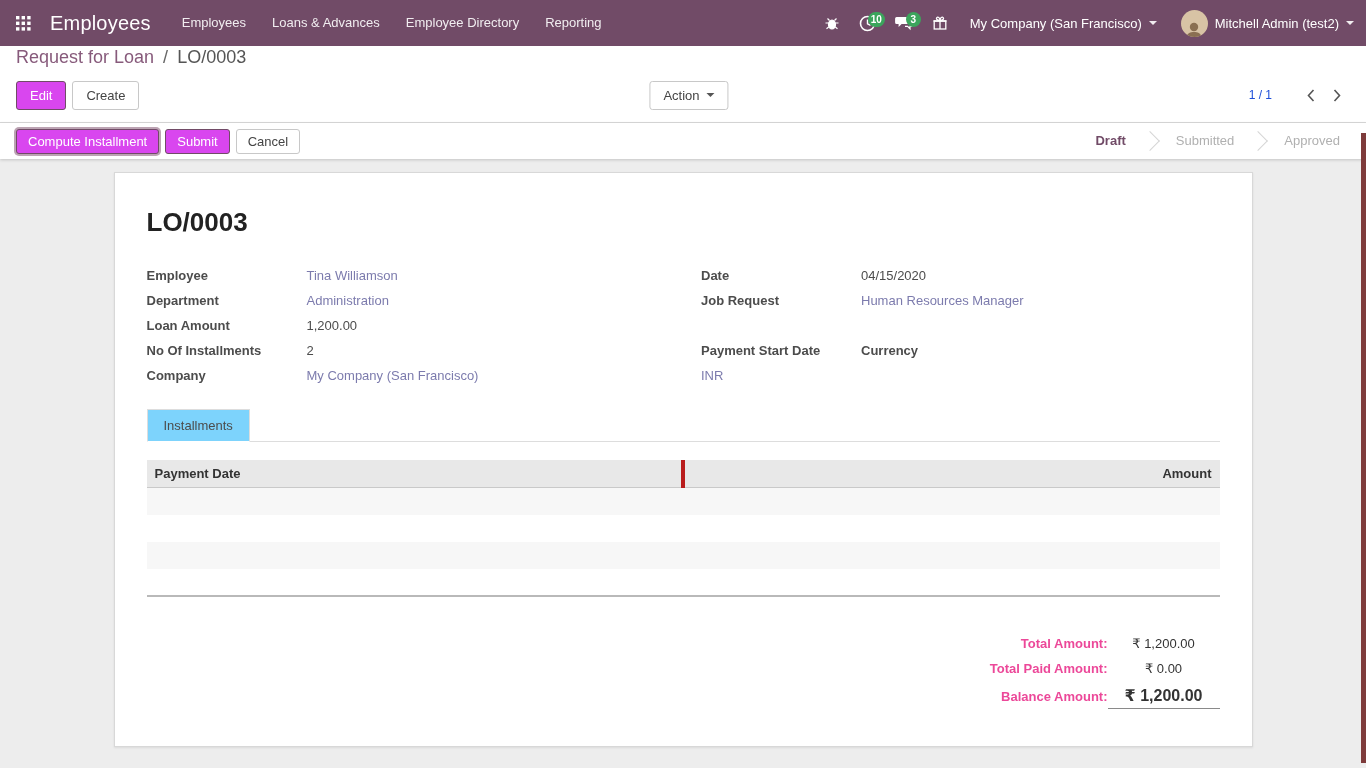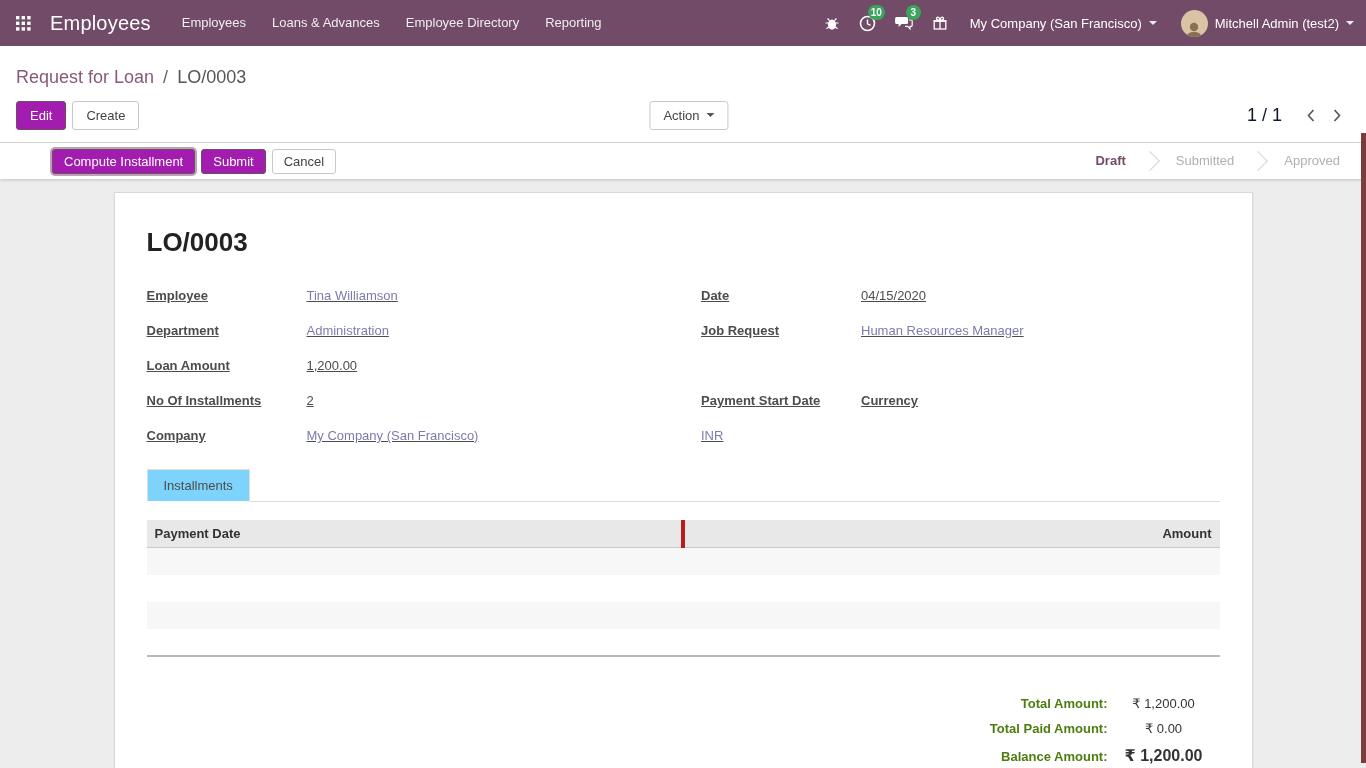--- a/index.html
+++ b/index.html
@@ -12,78 +12,78 @@
   }
 
   
   .o-navbar { height:46px; background:#714B67; display:flex; align-items:center; color:#fff; flex-shrink:0; padding-left:4px; }
   .apps-btn { width:38px; height:46px; display:flex; align-items:center; justify-content:center; cursor:pointer; }
   .brand { font-size:20px; padding:0 18px 0 8px; letter-spacing:.2px; }
   .o-menu { display:flex; }
   .o-menu .menu-item { color:rgba(255,255,255,.9); font-size:13px; line-height:46px; padding:0 13px; text-decoration:none; cursor:pointer; }
   .nav-right { margin-left:auto; display:flex; align-items:center; }
   .icon-btn { width:36px; height:46px; display:flex; align-items:center; justify-content:center; position:relative; cursor:pointer; }
-  .badge { position:absolute; top:5px; right:1px; min-width:15px; height:15px; border-radius:8px; background:#3ba55c; color:#fff; font-size:10px; line-height:15px; text-align:center; padding:0 3px; font-weight:bold; }
+  .badge { position:absolute; top:12px; right:1px; min-width:15px; height:15px; border-radius:8px; background:#3ba55c; color:#fff; font-size:10px; line-height:15px; text-align:center; padding:0 3px; font-weight:bold; }
   .company-menu,.user-menu { display:flex; align-items:center; gap:7px; padding:0 12px; height:46px; font-size:13px; cursor:pointer; white-space:nowrap; }
   .caret-down { width:0; height:0; border-left:4px solid transparent; border-right:4px solid transparent; border-top:4px solid rgba(255,255,255,.9); }
   .caret-dark { border-top-color:#555; }
   .avatar { width:27px; height:27px; border-radius:50%; background:#d8c3a5; overflow:hidden; position:relative; flex-shrink:0; }
   .avatar svg { position:absolute; bottom:-2px; left:50%; transform:translateX(-50%); }
 
   
-  .o-control-panel { background:#fff; padding:21px 16px 12px; border-bottom:1px solid #d9d9d9; flex-shrink:0; }
+  .o-control-panel { background:#fff; padding:1px 16px 12px; border-bottom:1px solid #d9d9d9; flex-shrink:0; }
   .breadcrumb { font-size:18px; margin-bottom:12px; }
   .breadcrumb .bc-link { color:#875A7B; text-decoration:none; cursor:pointer; }
   .breadcrumb .bc-sep { color:#666; padding:0 4px; }
   .breadcrumb .bc-current { color:#555; }
   .cp-buttons { display:flex; align-items:center; position:relative; height:30px; }
   .btn { font-size:13px; padding:6px 13px; border-radius:3px; border:1px solid transparent; cursor:pointer; font-family:inherit; }
-  .btn-primary { background:#a21caf; color:#fff; border-color:#714B67;text-align:right; }
+  .btn-primary { background:#d946ef; color:#fff; border-color:#714B67;text-align:right; }
   .btn-secondary { background:#fff; color:#444; border-color:#c8c8c8; }
   .btn + .btn { margin-left:6px; }
   .action-dd { position:absolute; left:50%; transform:translateX(-50%); display:flex; align-items:center; gap:7px; }
   .pager { margin-left:auto; display:flex; align-items:center; }
-  .pager-text { font-size:18px; color:#0f172a; margin-right:16px; }
+  .pager-text { font-size:12px; color:#1d4ed8; margin-right:26px; }
   .pager-btn { background:none; border:none; padding:0 9px; cursor:pointer; display:flex; align-items:center; }
 
   
   .o-statusbar { background:#fff; height:36px; display:flex; align-items:center; justify-content:space-between; padding:0 0 0 16px; box-shadow:0 1px 3px rgba(0,0,0,.18); flex-shrink:0; position:relative; z-index:2; }
   .sb-buttons { display:flex; align-items:center; }
-  .btn-sm { padding:4px 11px;margin-left:36px; }
+  .btn-sm { padding:4px 11px; }
   .btn-focus { box-shadow:0 0 0 2px #bca3b3; }
   .status-steps { display:flex; align-items:center; height:36px; padding-right:10px; }
   .status-step { font-size:13px; color:#b0b0b0; padding:0 16px; line-height:36px; cursor:pointer; }
   .status-step.active { color:#714B67; font-weight:bold; }
   .status-sep { width:18px; height:30px; position:relative; }
   .status-sep::before { content:""; position:absolute; left:1px; top:8px; width:13px; height:13px; border-top:1px solid #d5d5d5; border-right:1px solid #d5d5d5; transform:rotate(45deg); }
 
   
   .o-content { flex:1; background:#ededed; padding-top:13px; overflow:hidden; }
   .o-sheet { width:1139px; min-height:563px; margin:0 auto; background:#fff; border:1px solid #d8d8d8; box-shadow:0 1px 2px rgba(0,0,0,.08); padding:30px 32px 32px; }
   .sheet-title { font-size:26px; font-weight:bold; color:#222; margin:4px 0 28px; }
 
   .field-groups { display:grid; grid-template-columns:1fr 1fr; column-gap:36px; }
-  .field-group { display:grid; grid-template-columns:160px 1fr; row-gap:16px; font-size:13px; align-content:start;text-decoration:underline; }
+  .field-group { display:grid; grid-template-columns:160px 1fr; row-gap:6px; font-size:13px; align-content:start; }
   .f-label { font-weight:bold; color:#4c4c4c; line-height:19px; min-height:19px; }
   .f-value { color:#4c4c4c; line-height:19px; min-height:19px; }
   .f-link { color:#7C7BAD; text-decoration:none; cursor:pointer; }
 
   .notebook { margin-top:24px; border-bottom:1px solid #ddd; }
   .nb-tab { display:inline-block; padding:8px 16px; font-size:13px; color:#4c4c4c; background:#7dd3fc; border:1px solid #ddd; border-bottom:1px solid #fff; margin-bottom:-1px; cursor:pointer; }
 
   .o-table { width:100%; border-collapse:collapse; font-size:13px; margin-top:18px; border-bottom:2px solid #b9b9b9; }
   .o-table th { background:#e8e8e8; border-bottom:1px solid #c9c9c9; padding:6px 8px; font-weight:bold; color:#333; text-align:left; }
   .o-table th.amount { text-align:right; border-left:4px solid #b91c1c; }
   .o-table tbody tr { height:27px; }
   .o-table tbody tr:nth-child(odd) { background:#f7f7f7; }
   .o-table tbody tr:last-child { background:#fff; }
 
   .totals { margin-top:34px; margin-left:auto; width:340px; font-size:13px; }
   .total-row { display:flex; justify-content:flex-end; align-items:baseline; padding:5px 0; }
-  .total-label { font-weight:bold; color:#4d7c0f; }
+  .total-label { font-weight:bold; color:#ec4899; }
   .total-value { width:112px; text-align:center; color:#333; }
   .total-row.balance .total-value { font-size:16px; font-weight:bold; border-bottom:1px solid #8a8a8a; padding-bottom:3px; }
 
   .edge-stripe { position:absolute; right:0; top:133px; bottom:5px; width:5px; background:#7e3b3b; z-index:10; }
 </style>
 </head>
 <body>
 
 <header class="o-navbar">
   <div class="apps-btn">

